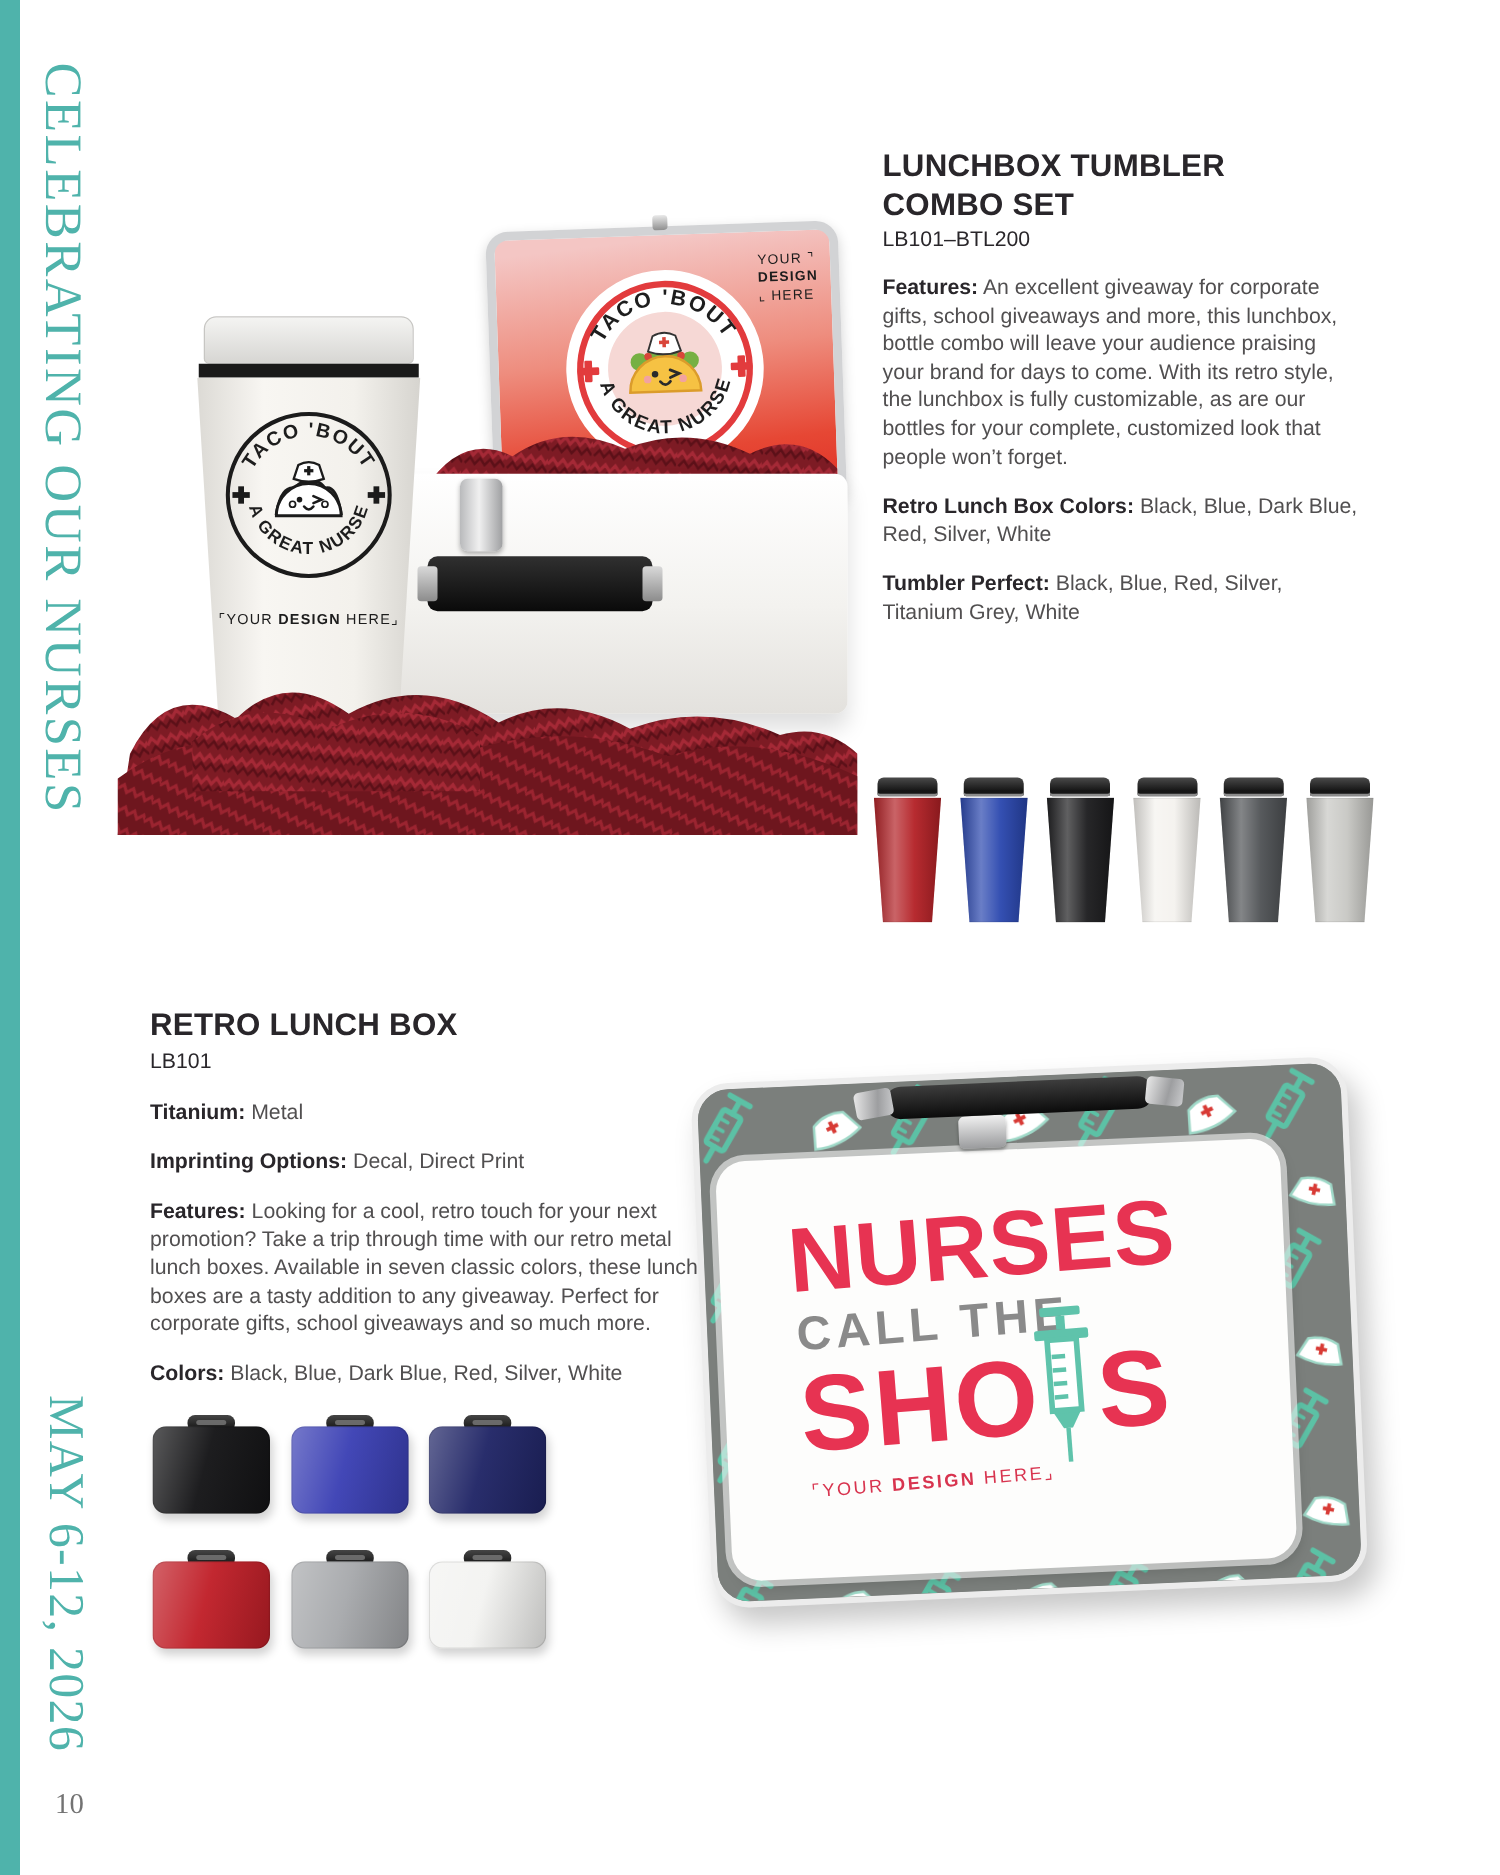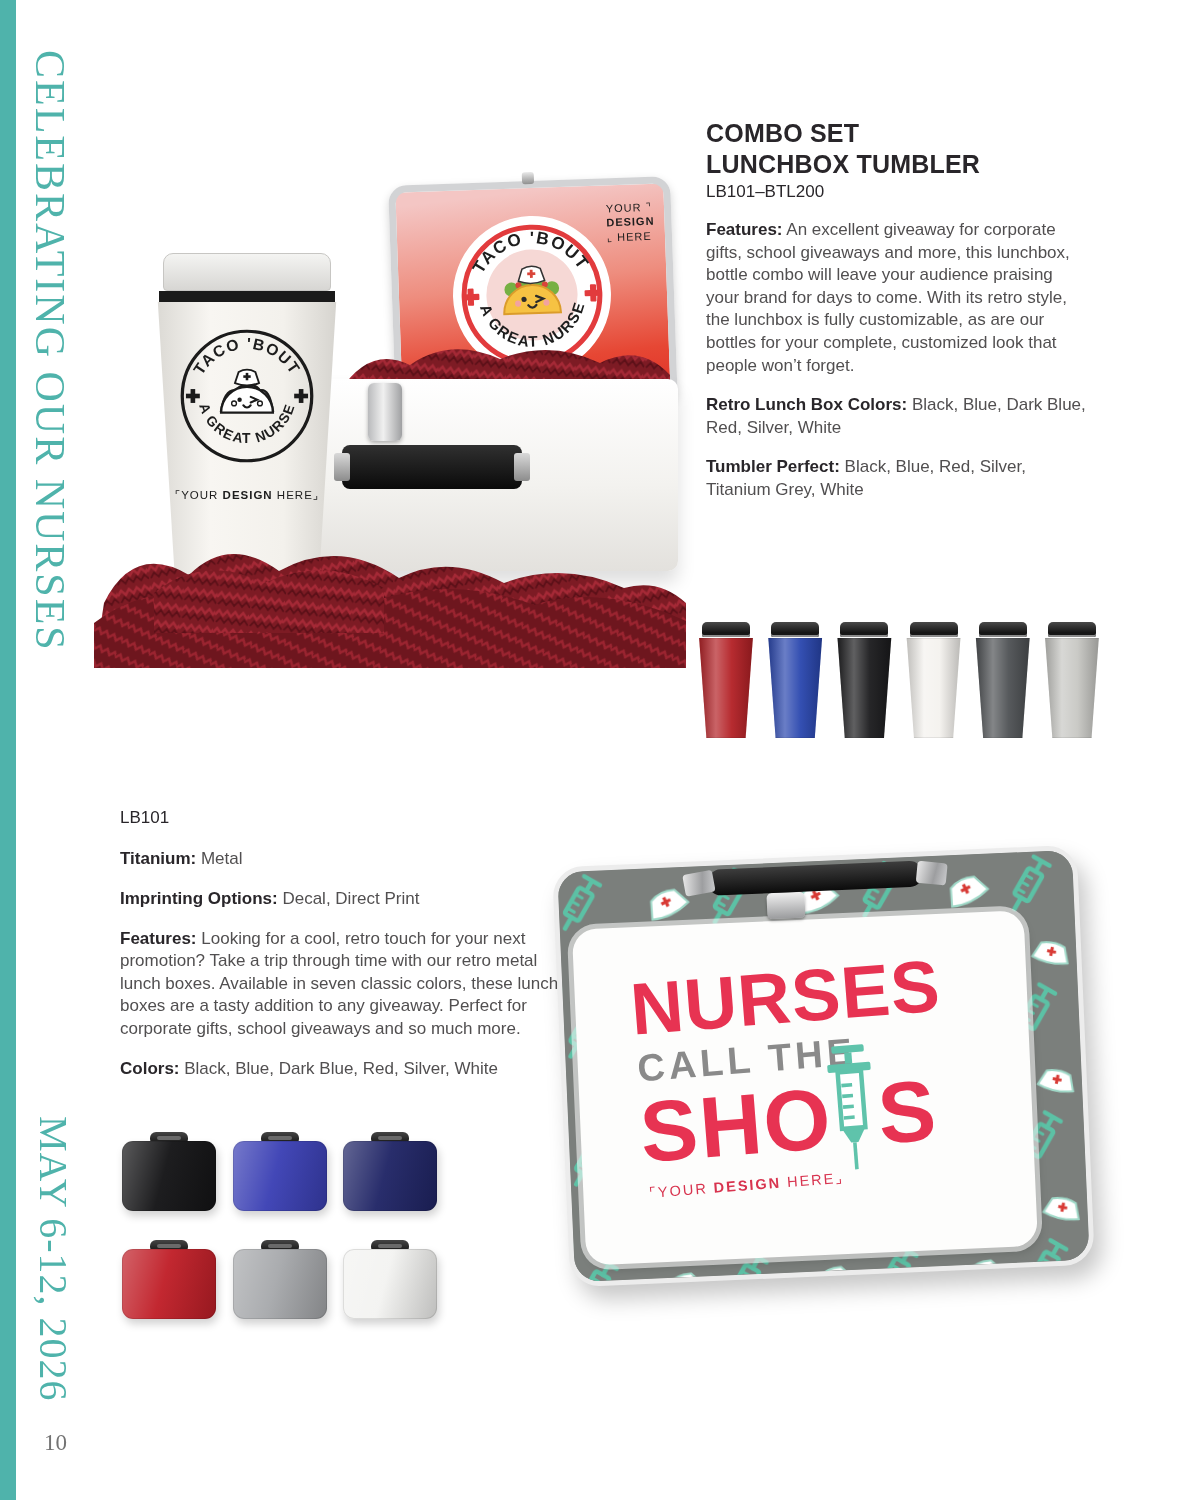--- a/index.html
+++ b/index.html
@@ -205,22 +205,22 @@
         </pattern>
       </defs>
       <path d="M10,120 Q40,60 95,92 Q135,52 185,88 Q245,55 305,95 Q355,70 410,100 Q470,78 530,105 Q565,95 592,120 L592,185 L0,185 Z" fill="url(#crk2)"></path>
       <path d="M0,140 Q60,95 130,120 Q200,88 280,118 Q360,92 440,122 Q510,100 592,138 L592,185 L0,185 Z" fill="url(#crk3)"></path>
       <path d="M60,110 Q110,70 170,100 Q230,72 290,105 L290,150 L60,150 Z" fill="url(#crk1)"></path>
     </svg>
   </div>
 
   <section class="combo-info info">
     <h2 class="ptitle">
+      <div>LUNCHBOX TUMBLER</div>
       <div>COMBO SET</div>
-      <div>LUNCHBOX TUMBLER</div>
     </h2>
     <div class="sku">LB101–BTL200</div>
     <p class="para"><span class="lbl">Features:</span> <span>An excellent giveaway for corporate gifts, school giveaways and more, this lunchbox, bottle combo will leave your audience praising your brand for days to come. With its retro style, the lunchbox is fully customizable, as are our bottles for your complete, customized look that people won’t forget.</span></p>
     <p class="para"><span class="lbl">Retro Lunch Box Colors:</span> <span>Black, Blue, Dark Blue, Red, Silver, White</span></p>
     <p class="para"><span class="lbl">Tumbler Perfect:</span> <span>Black, Blue, Red, Silver, Titanium Grey, White</span></p>
   </section>
 
   <div class="tum-row">
     <div class="tum">
         <div class="tum-lid"></div>
@@ -242,20 +242,21 @@
         <div class="tum-lid"></div>
         <div class="tum-body" style="background-color: rgb(78, 81, 84);"></div>
       </div>
     <div class="tum">
         <div class="tum-lid"></div>
         <div class="tum-body" style="background-color: rgb(199, 199, 195);"></div>
       </div>
   </div>
 
   <section class="retro-info info">
+    <h2 class="ptitle">RETRO LUNCH BOX</h2>
     <div class="sku">LB101</div>
     <div class="specs">
       <p class="spec"><span class="lbl">Titanium:</span> <span>Metal</span></p>
     </div>
     <p class="para"><span class="lbl">Imprinting Options:</span> <span>Decal, Direct Print</span></p>
     <p class="para"><span class="lbl">Features:</span> <span>Looking for a cool, retro touch for your next promotion? Take a trip through time with our retro metal lunch boxes. Available in seven classic colors, these lunch boxes are a tasty addition to any giveaway. Perfect for corporate gifts, school giveaways and so much more.</span></p>
     <p class="para"><span class="lbl">Colors:</span> <span>Black, Blue, Dark Blue, Red, Silver, White</span></p>
   </section>
 
   <div class="bx-grid">

